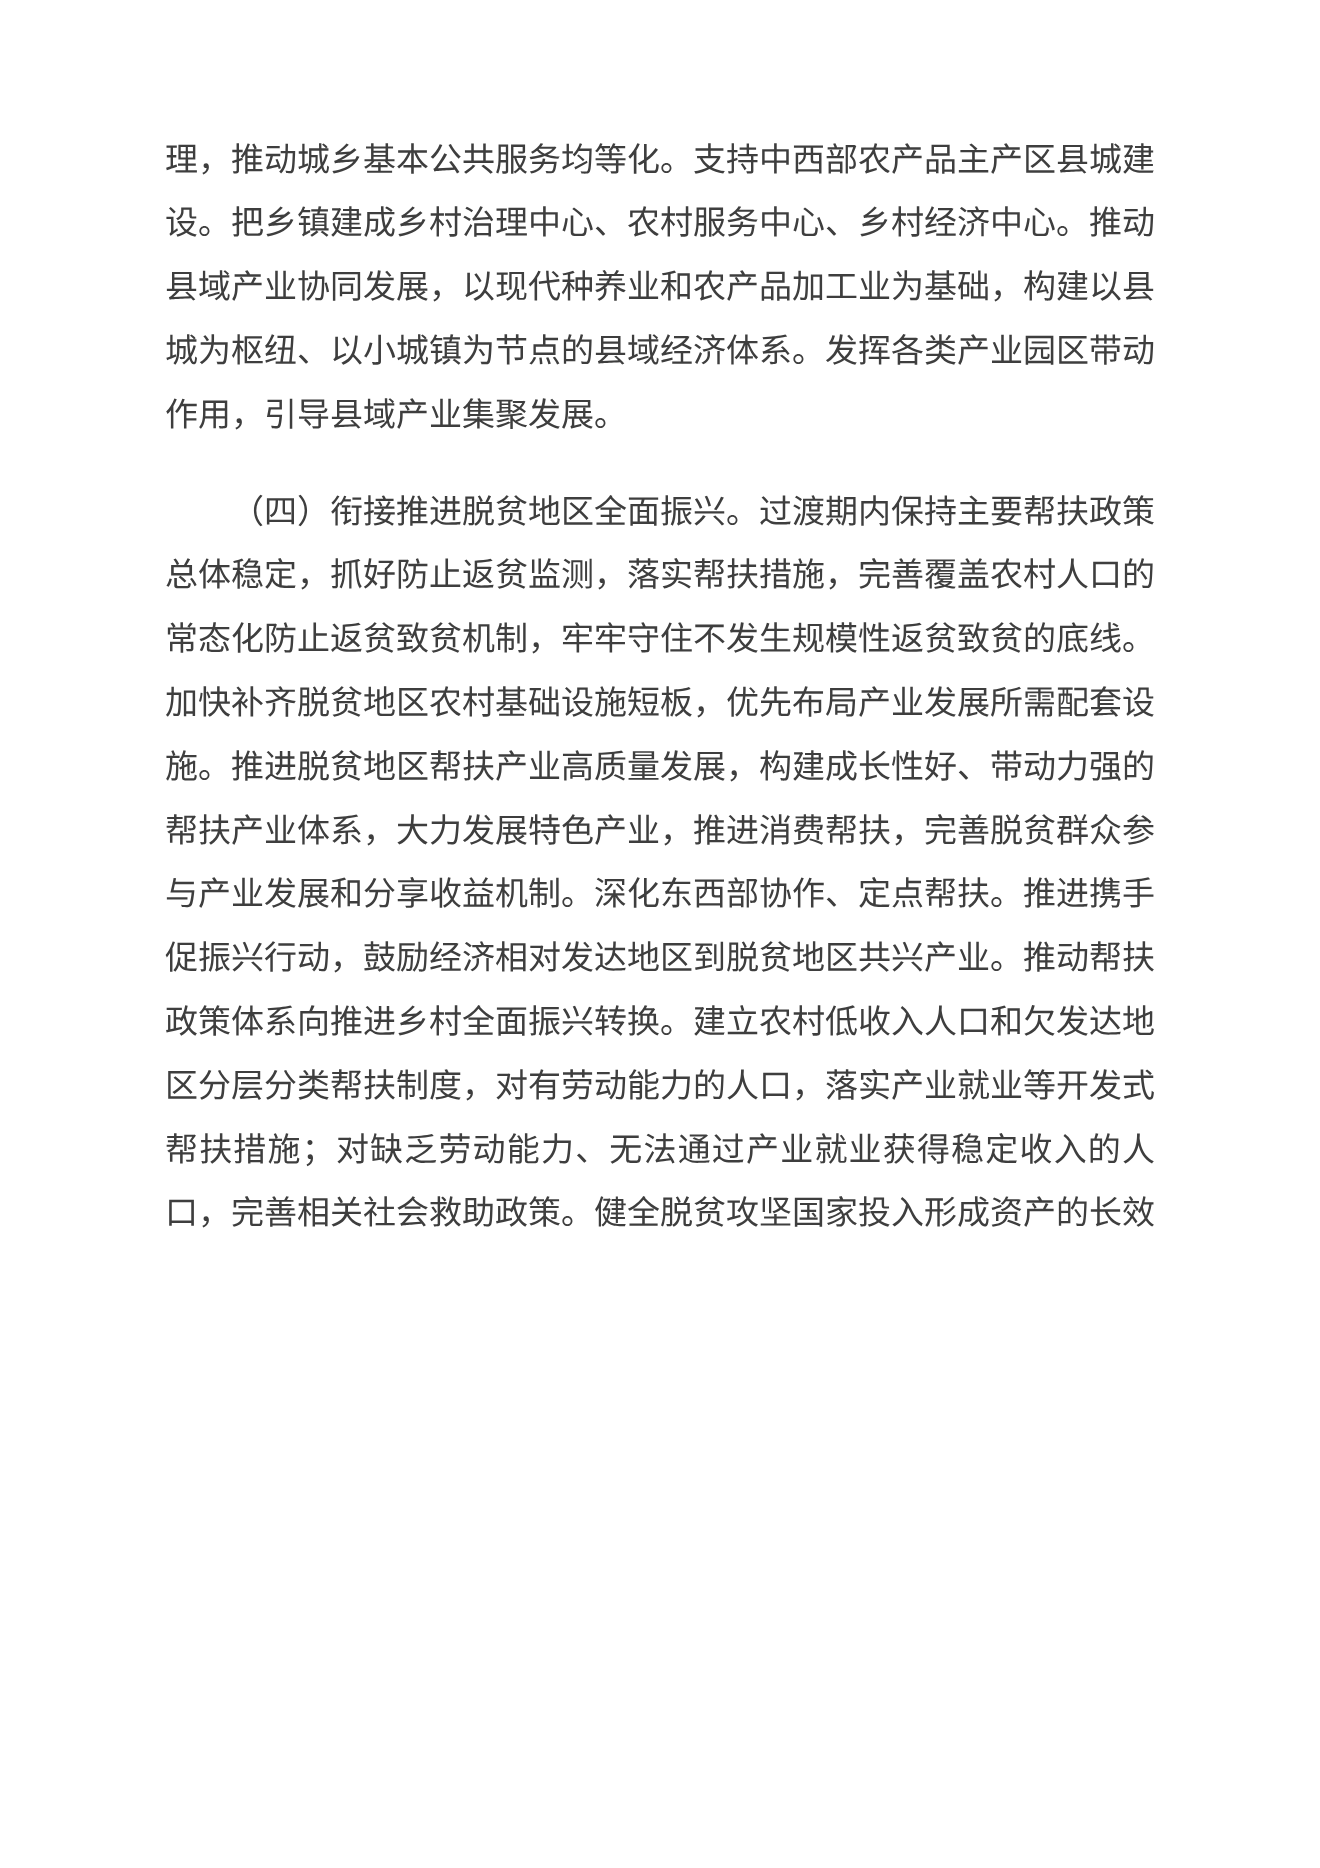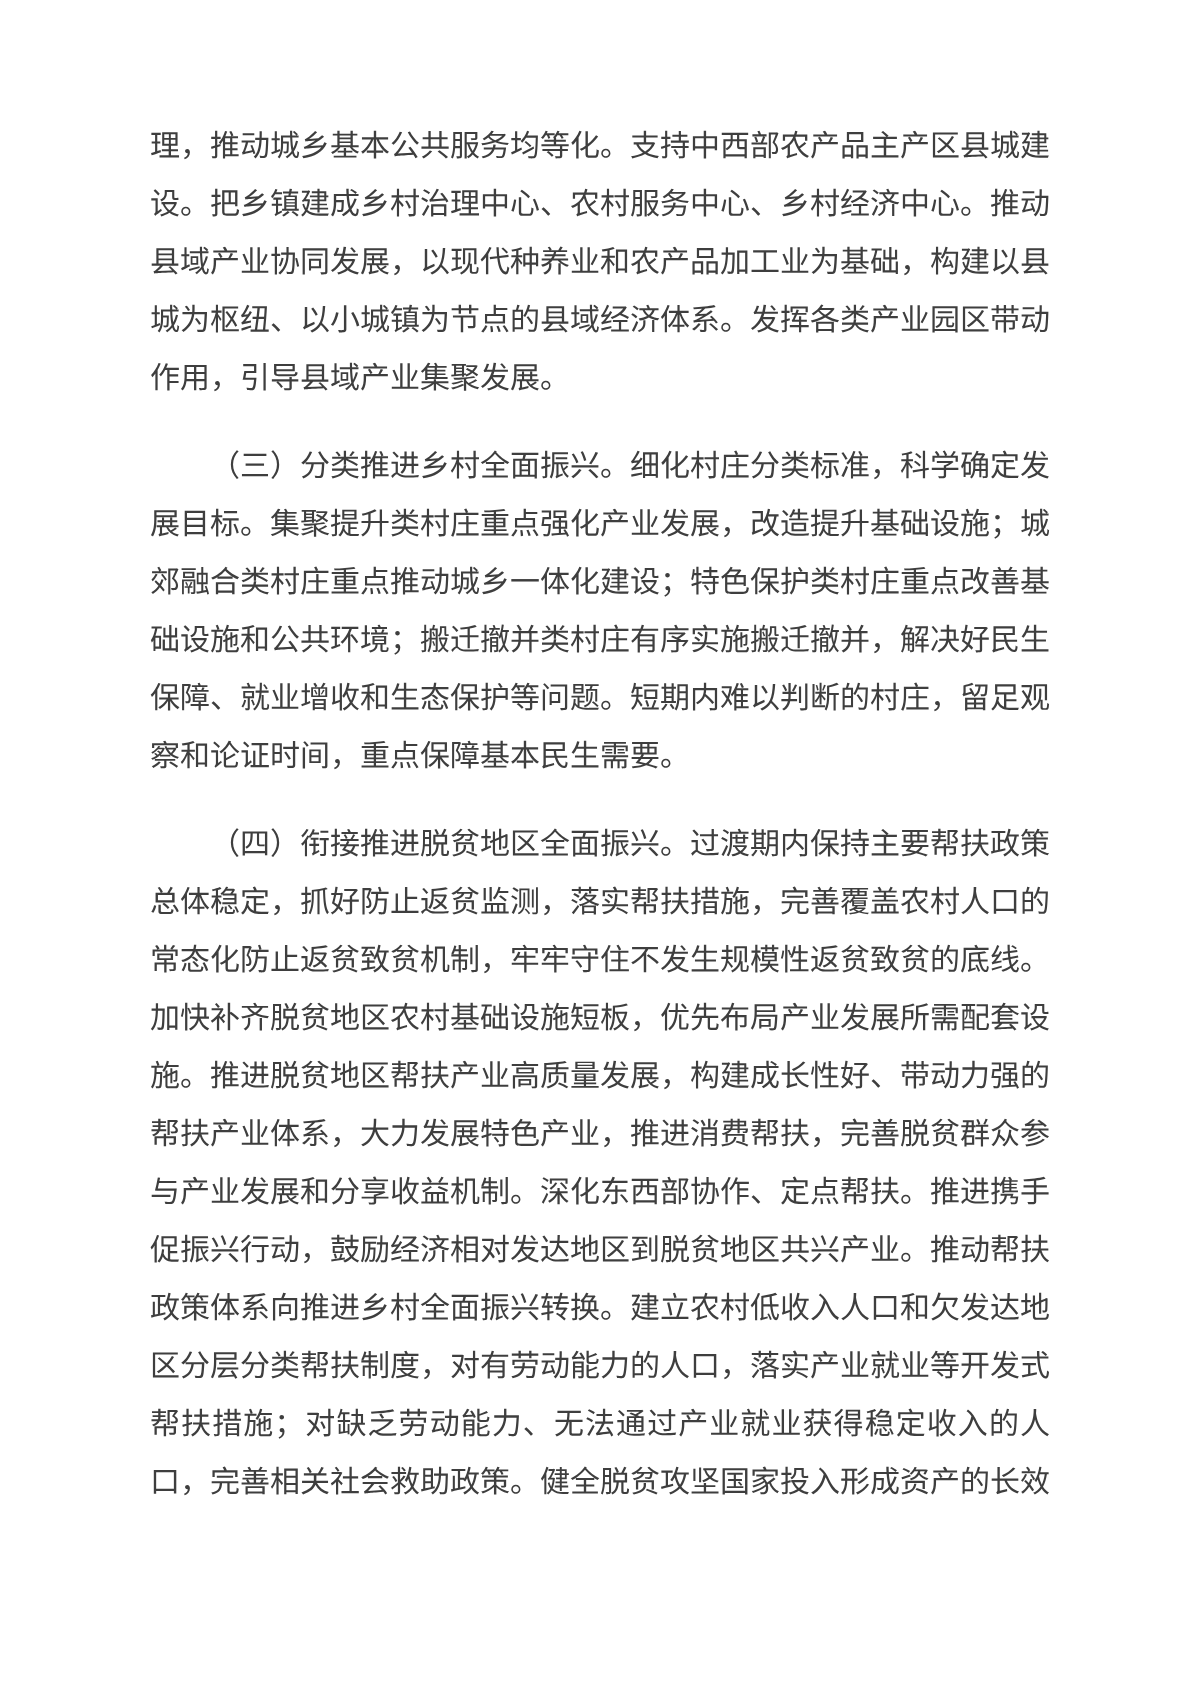--- a/index.html
+++ b/index.html
@@ -42,16 +42,15 @@
   .para.indent {
     text-indent: 2em;
   }
 </style>
 </head>
 <body>
 
 <div class="page">
   <div class="content">
     <p class="para">理，推动城乡基本公共服务均等化。支持中西部农产品主产区县城建设。把乡镇建成乡村治理中心、农村服务中心、乡村经济中心。推动县域产业协同发展，以现代种养业和农产品加工业为基础，构建以县城为枢纽、以小城镇为节点的县域经济体系。发挥各类产业园区带动作用，引导县域产业集聚发展。</p>
-    <p class="para indent">（三）分类推进乡村全面振兴。细化村庄分类标准，科学确定发展目标。集聚提升类村庄重点强化产业发展，改造提升基础设施；城郊融合类村庄重点推动城乡一体化建设；特色保护类村庄重点改善基础设施和公共环境；搬迁撤并类村庄有序实施搬迁撤并，解决好民生保障、就业增收和生态保护等问题。短期内难以判断的村庄，留足观察和论证时间，重点保障基本民生需要。</p>
     <p class="para indent">（四）衔接推进脱贫地区全面振兴。过渡期内保持主要帮扶政策总体稳定，抓好防止返贫监测，落实帮扶措施，完善覆盖农村人口的常态化防止返贫致贫机制，牢牢守住不发生规模性返贫致贫的底线。加快补齐脱贫地区农村基础设施短板，优先布局产业发展所需配套设施。推进脱贫地区帮扶产业高质量发展，构建成长性好、带动力强的帮扶产业体系，大力发展特色产业，推进消费帮扶，完善脱贫群众参与产业发展和分享收益机制。深化东西部协作、定点帮扶。推进携手促振兴行动，鼓励经济相对发达地区到脱贫地区共兴产业。推动帮扶政策体系向推进乡村全面振兴转换。建立农村低收入人口和欠发达地区分层分类帮扶制度，对有劳动能力的人口，落实产业就业等开发式帮扶措施；对缺乏劳动能力、无法通过产业就业获得稳定收入的人口，完善相关社会救助政策。健全脱贫攻坚国家投入形成资产的长效</p>
   </div>
 </div>
 
 </body></html>

